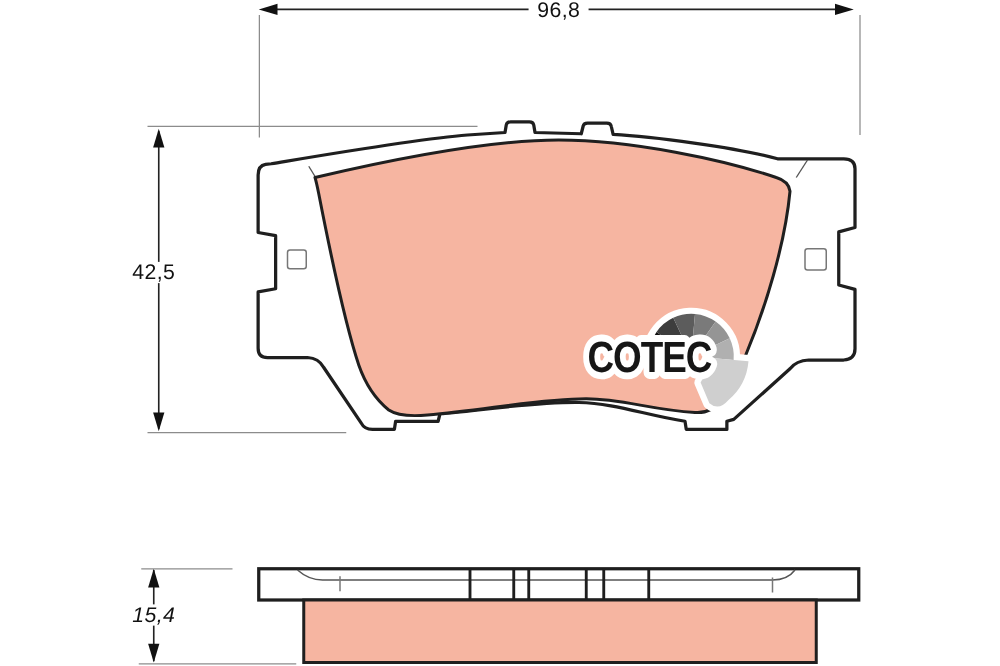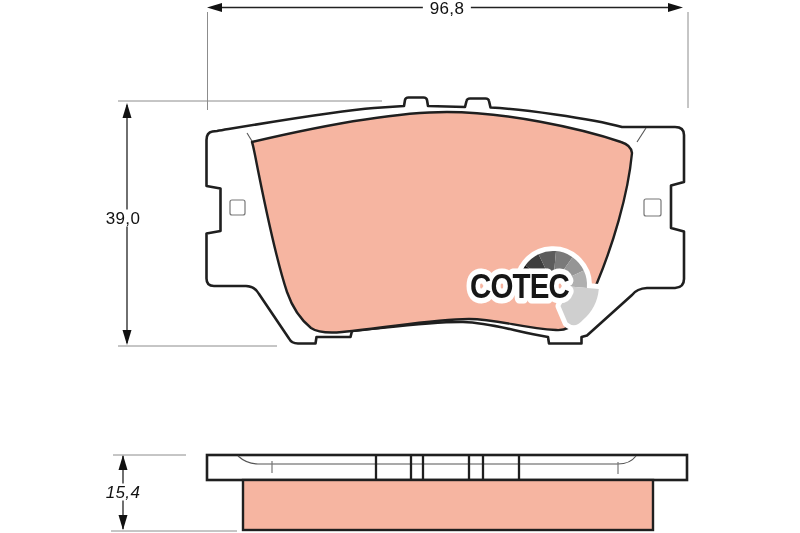--- a/index.html
+++ b/index.html
@@ -99,15 +99,15 @@
       <path d="M92.1,37.3 L83.6,19.2 A34,34 0 0 1 101.0,16.1 L99.2,36.1 A14,14 0 0 0 92.1,37.3 Z" fill="#5c5c5c"></path>
       <path d="M99.2,36.1 L101.0,16.1 A34,34 0 0 1 117.5,22.2 L106.0,38.5 A14,14 0 0 0 99.2,36.1 Z" fill="#7a7a7a"></path>
       <path d="M106.0,38.5 L117.5,22.2 A34,34 0 0 1 128.8,35.6 L110.7,44.1 A14,14 0 0 0 106.0,38.5 Z" fill="#959595"></path>
       <path d="M110.7,44.1 L128.8,35.6 A34,34 0 0 1 131.9,53.0 L111.9,51.2 A14,14 0 0 0 110.7,44.1 Z" fill="#b0b0b0"></path>
       <path d="M111.9,51.2 L143.8,54.0 A46,46 0 0 1 127.6,85.2 Q120,94 112.5,87.5 L105.5,71 Q110.5,63 111.9,51.2 Z" fill="#cfcfcf"></path>
       <text x="15" y="62.5" font-family="Liberation Sans, sans-serif" font-size="35" font-weight="bold" letter-spacing="-1" fill="#161616" stroke="#ffffff" stroke-width="11" stroke-linejoin="round" paint-order="stroke" textLength="99" lengthAdjust="spacingAndGlyphs">COTEC</text>
     </g>
   </svg>
 
   <div class="dim-label" style="left:447px;top:8px;">96,8</div>
-  <div class="dim-label" style="left:123px;top:218px;">39,0</div>
+  <div class="dim-label" style="left:123px;top:218px;">42,5</div>
   <div class="dim-label" style="left:123px;top:492px;font-style:italic;">15,4</div>
 </div>
 
 </body></html>

